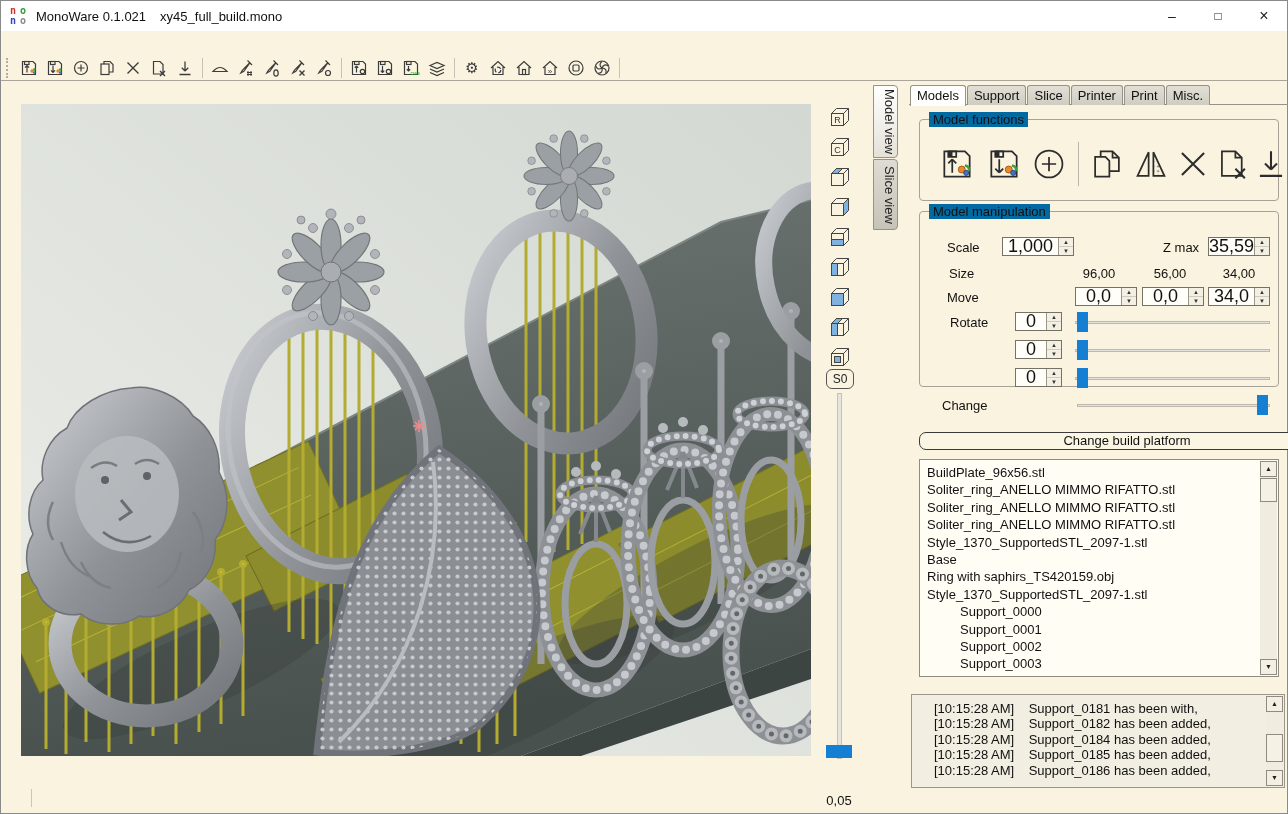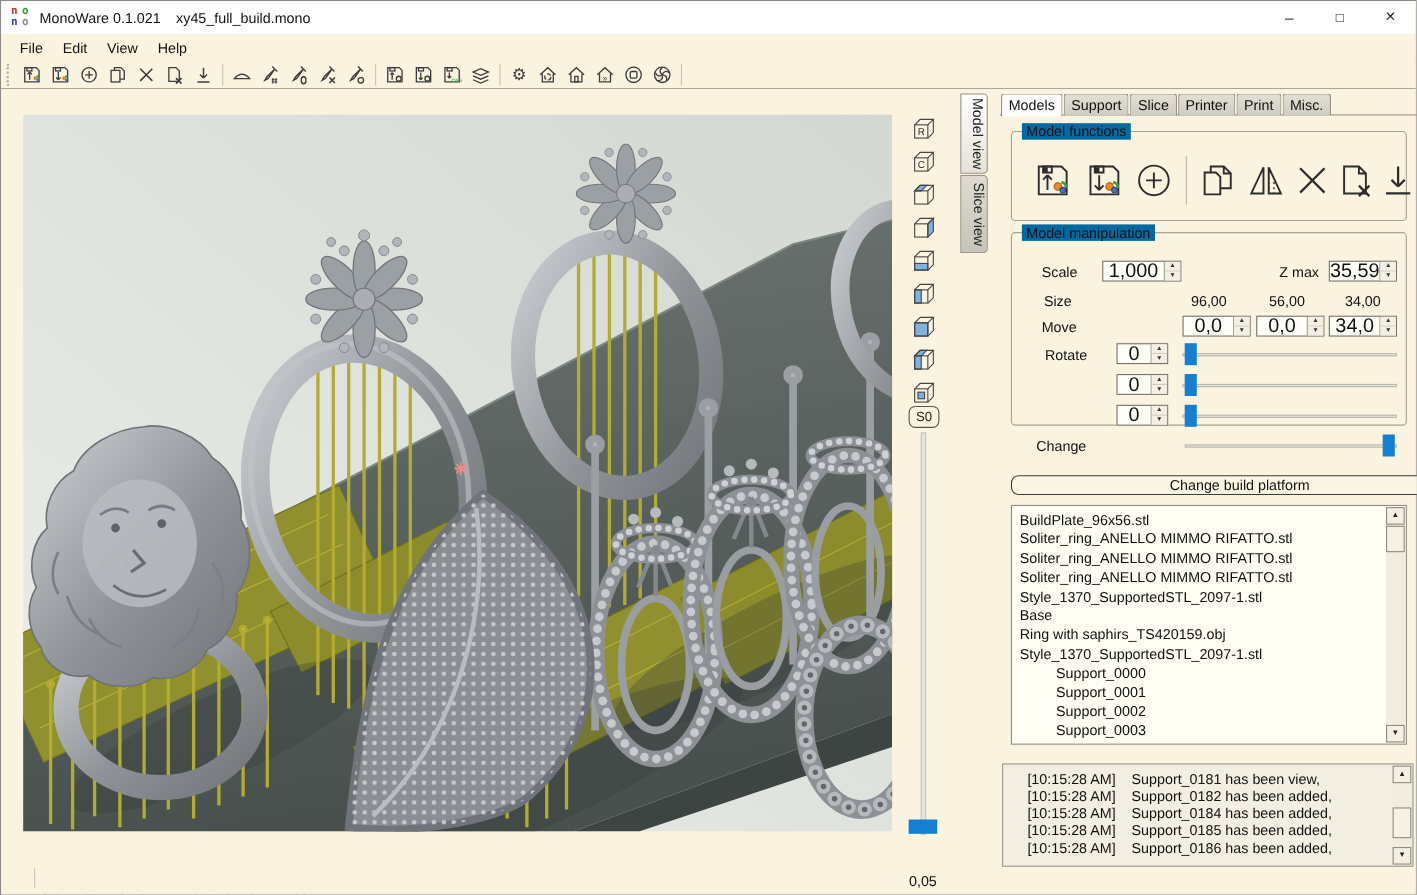--- a/index.html
+++ b/index.html
@@ -127,26 +127,20 @@
     <div class="title-text">
       <span>MonoWare 0.1.021</span><span class="file">xy45_full_build.mono</span>
     </div>
     <div class="winbtns">
       <div class="winbtn">–</div>
       <div class="winbtn" style="font-size:12px">□</div>
       <div class="winbtn" style="font-size:16px">×</div>
     </div>
   </div>
 
-  <div class="menubar">
-    <span class="menuitem">File</span>
-    <span class="menuitem">Edit</span>
-    <span class="menuitem">View</span>
-    <span class="menuitem">Help</span>
-  </div>
 
   <div class="toolbar">
     <div class="grip"></div>
 
     <div class="tbtn">
         <svg width="20" height="20" stroke="#3c3c3c" fill="none" stroke-width="1.2">
           <path d="M3.5,3.5 H14 L16.5,6 V16.5 H3.5 Z"></path>
           <rect x="5.5" y="3.5" width="4.5" height="3"></rect>
           <path d="M8,14.5 V7.5 M8,7.5 L6,9.6 M8,7.5 L10,9.6"></path>
           <circle cx="13" cy="13" r="1.7" fill="#e8892b" stroke="none"></circle>
@@ -768,21 +762,21 @@
         <div class="row indent">Support_0002</div>
         <div class="row indent">Support_0003</div>
         <div class="sbar">
           <div class="sb-up">▲</div>
           <div class="thumb" style="top:17px; height:24px"></div>
           <div class="sb-dn">▼</div>
         </div>
       </div>
 
       <div class="logbox">
-        <div class="line">[10:15:28 AM]    Support_0181 has been view,</div>
+        <div class="line">[10:15:28 AM]    Support_0181 has been with,</div>
         <div class="line">[10:15:28 AM]    Support_0182 has been added,</div>
         <div class="line">[10:15:28 AM]    Support_0184 has been added,</div>
         <div class="line">[10:15:28 AM]    Support_0185 has been added,</div>
         <div class="line">[10:15:28 AM]    Support_0186 has been added,</div>
         <div class="sbar">
           <div class="sb-up">▲</div>
           <div class="thumb" style="top:38px; height:28px"></div>
           <div class="sb-dn">▼</div>
         </div>
       </div>

